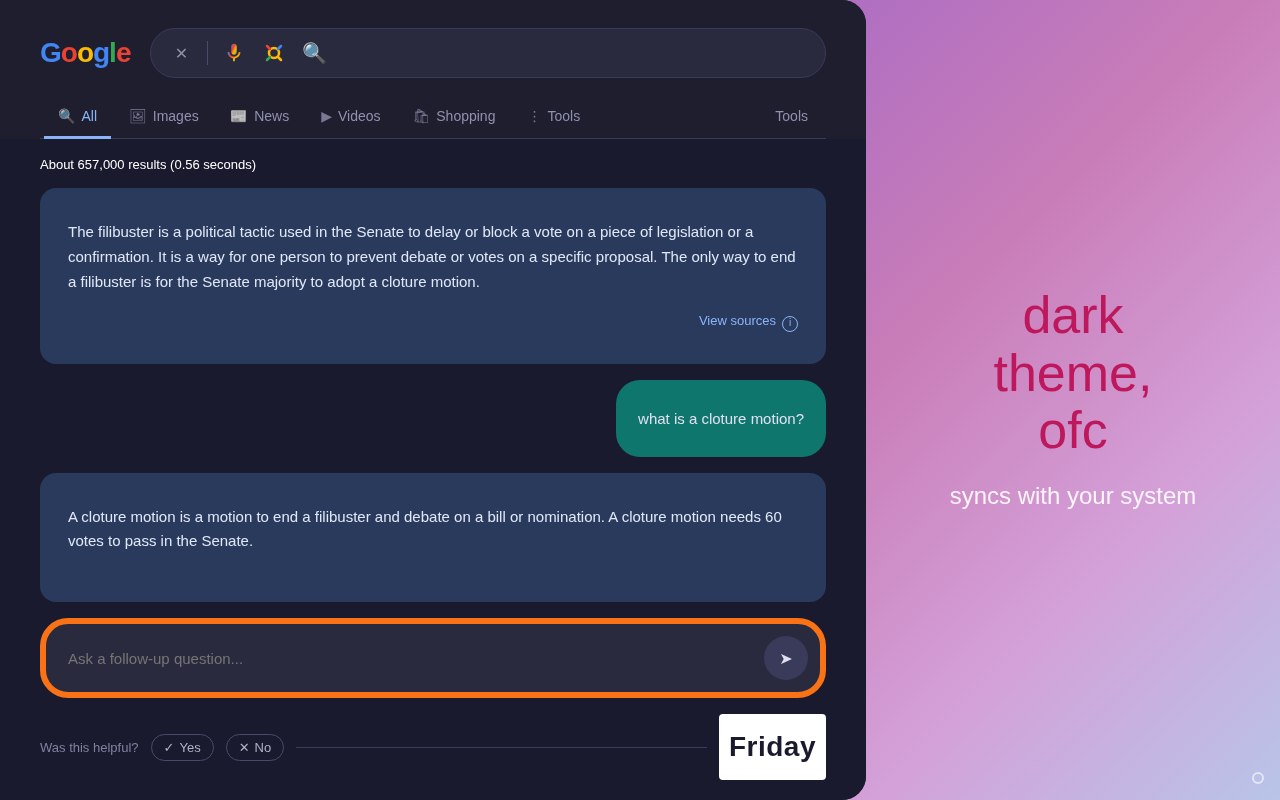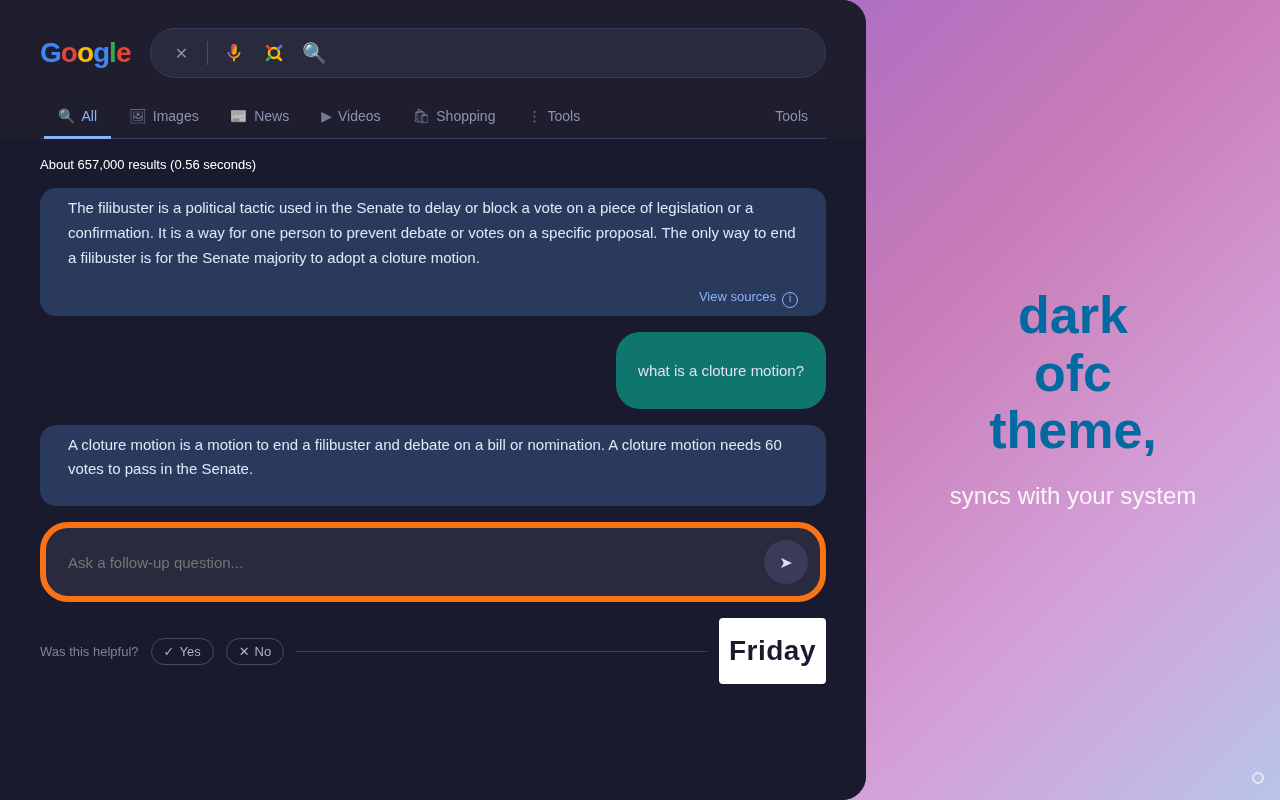--- a/index.html
+++ b/index.html
@@ -180,21 +180,21 @@
 
     .results-count {
       color: #ffffff;
       font-size: 13px;
     }
 
     
     .ai-box {
       background: #2a3a5c;
       border-radius: 16px;
-      padding: 8px 28px;
+      padding: 32px 28px;
       color: #e0e8f8;
       font-size: 15px;
       line-height: 1.65;
     }
 
     .ai-box-text {
       margin-bottom: 16px;
     }
 
     .view-sources {
@@ -320,22 +320,22 @@
       flex-direction: column;
       align-items: center;
       justify-content: center;
       z-index: 1;
       padding: 40px;
       text-align: center;
     }
 
     .promo-title {
       font-size: 52px;
-      font-weight: 700;
-      color: #0369a1;
+      font-weight: 400;
+      color: #be185d;
       line-height: 1.1;
       margin-bottom: 20px;
     }
 
     .promo-subtitle {
       font-size: 24px;
       color: rgba(255,255,255,0.9);
       line-height: 1.4;
     }
 
@@ -483,19 +483,19 @@
       <div class="helpful-divider"></div>
       <div class="friday-logo">Friday</div>
     </div>
 
   </div>
 </div>
 
 <div class="right-panel">
   <div class="promo-title">
     <div>dark</div>
+    <div>theme,</div>
     <div>ofc</div>
-    <div>theme,</div>
   </div>
   <div class="promo-subtitle">syncs with your system</div>
 </div>
 
 <div class="dot-indicator"></div>
 
 </body></html>

